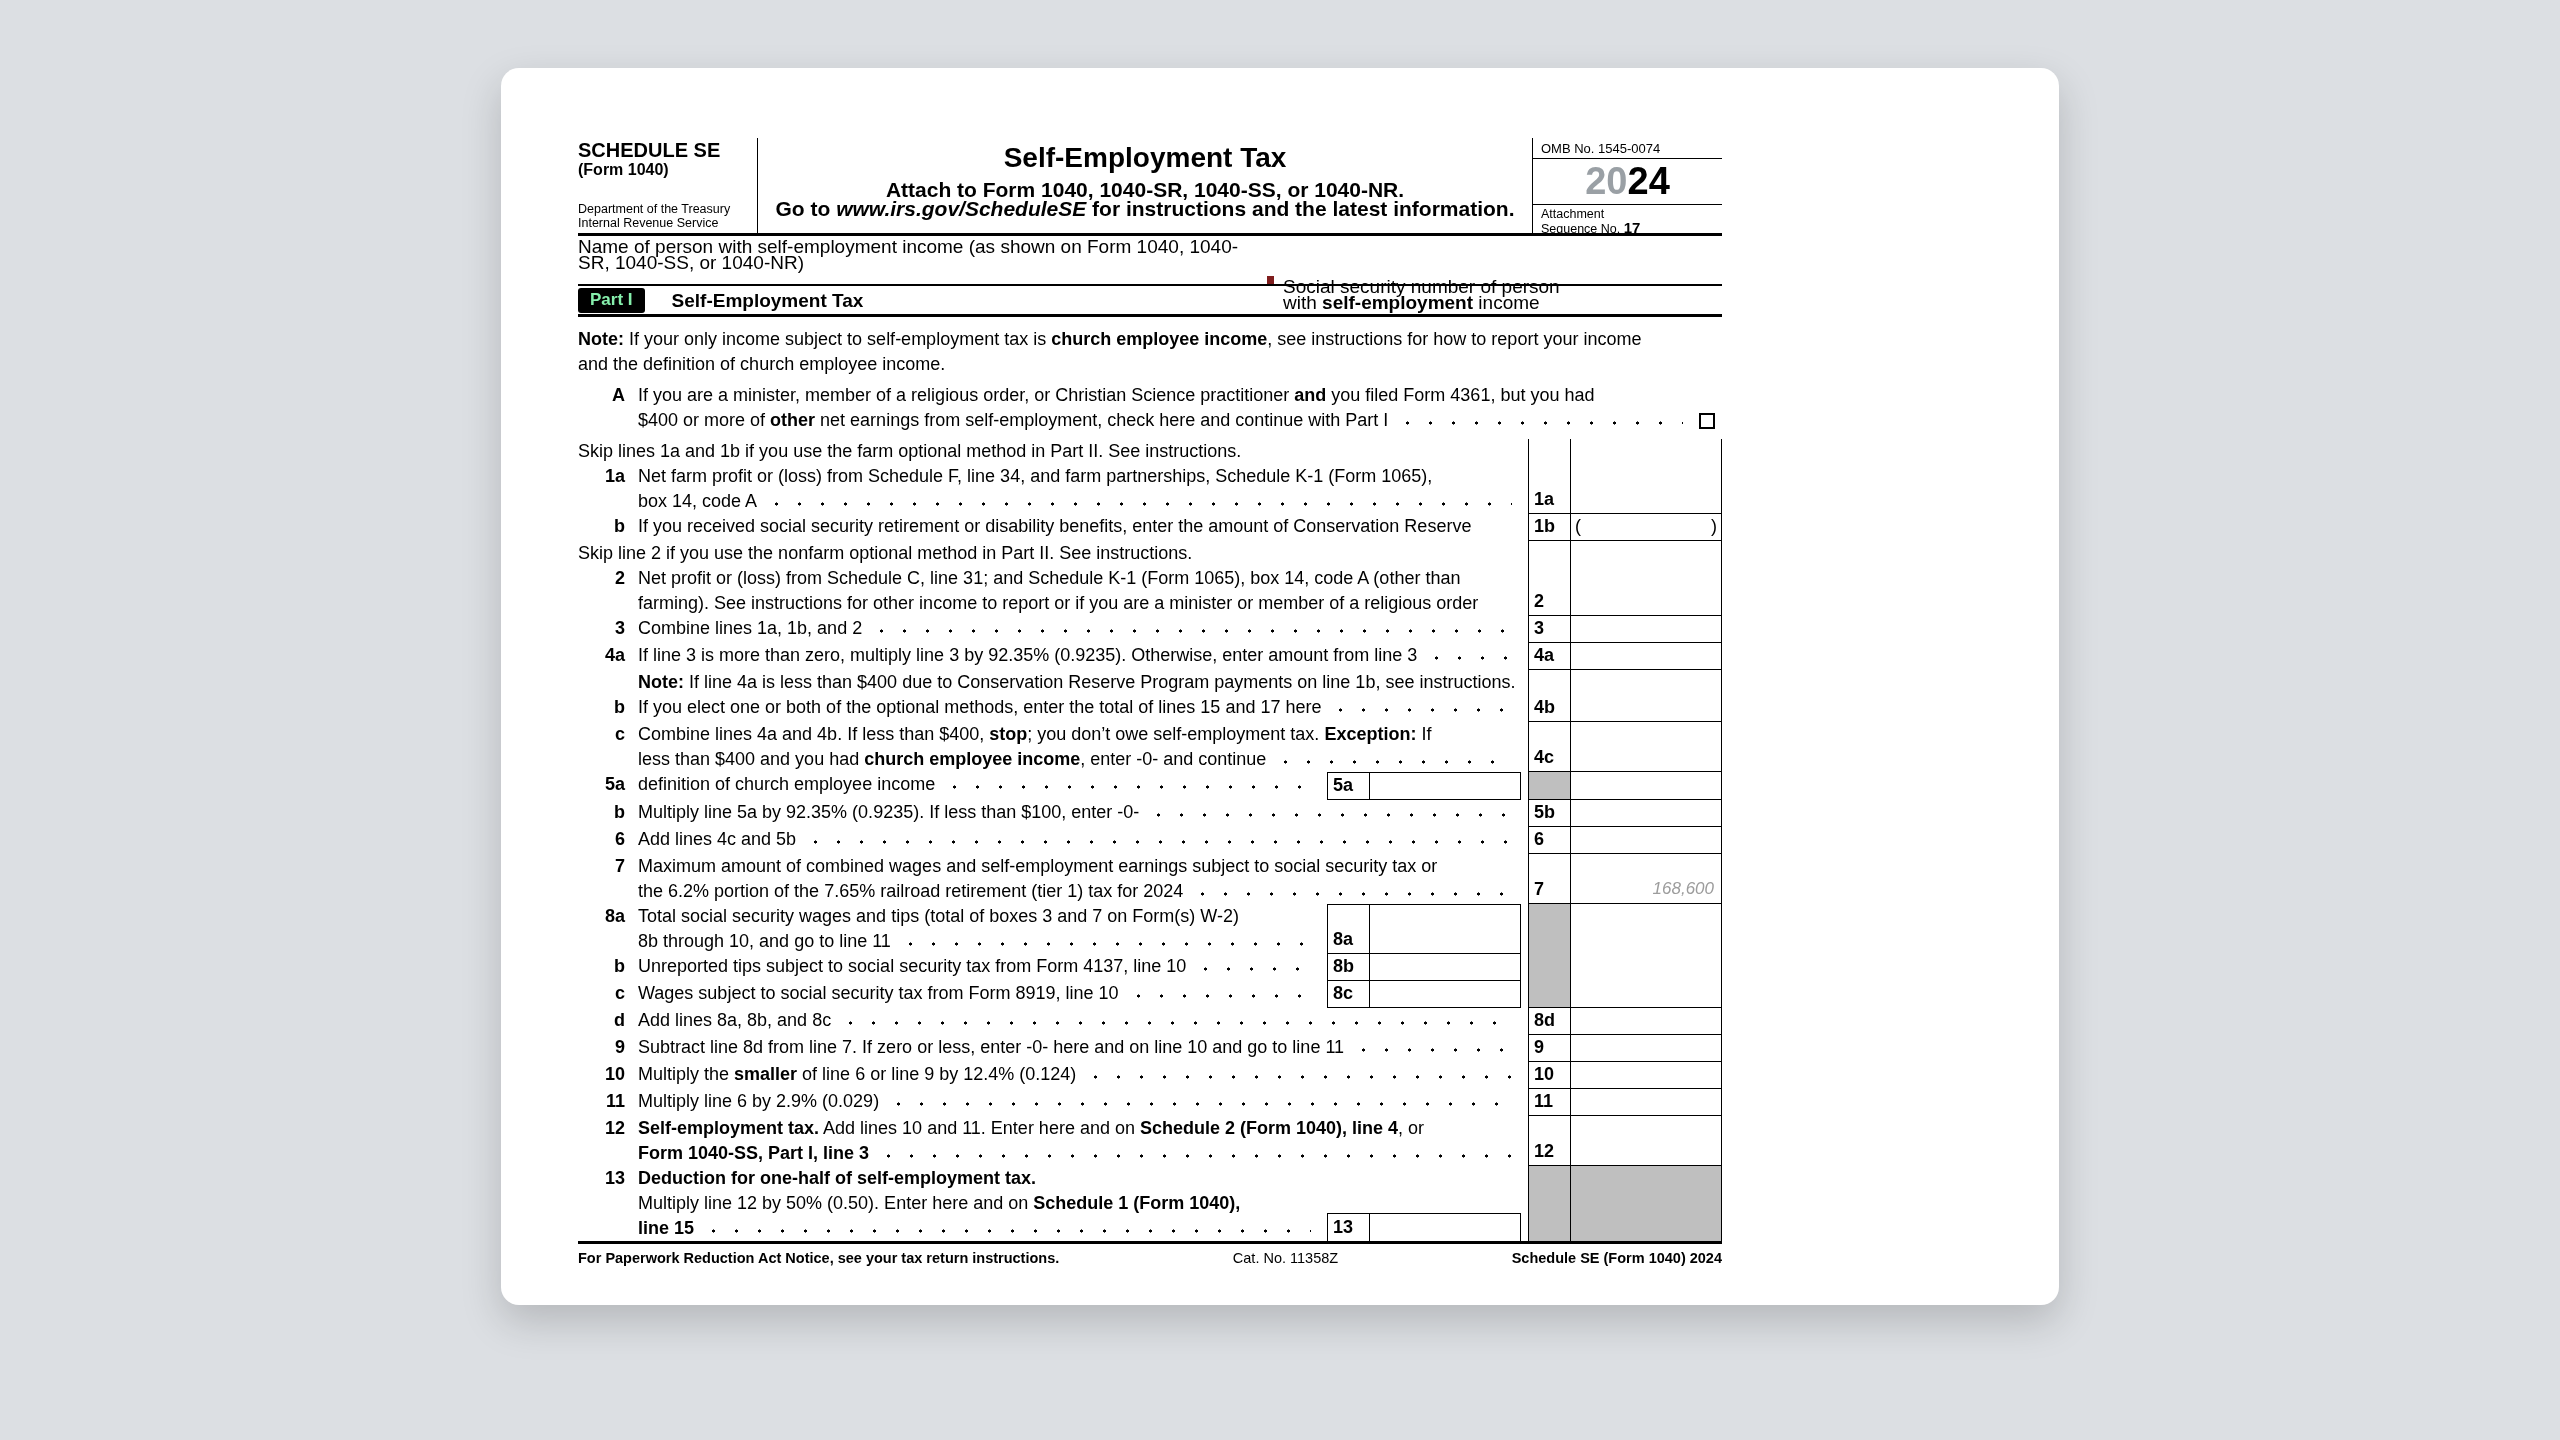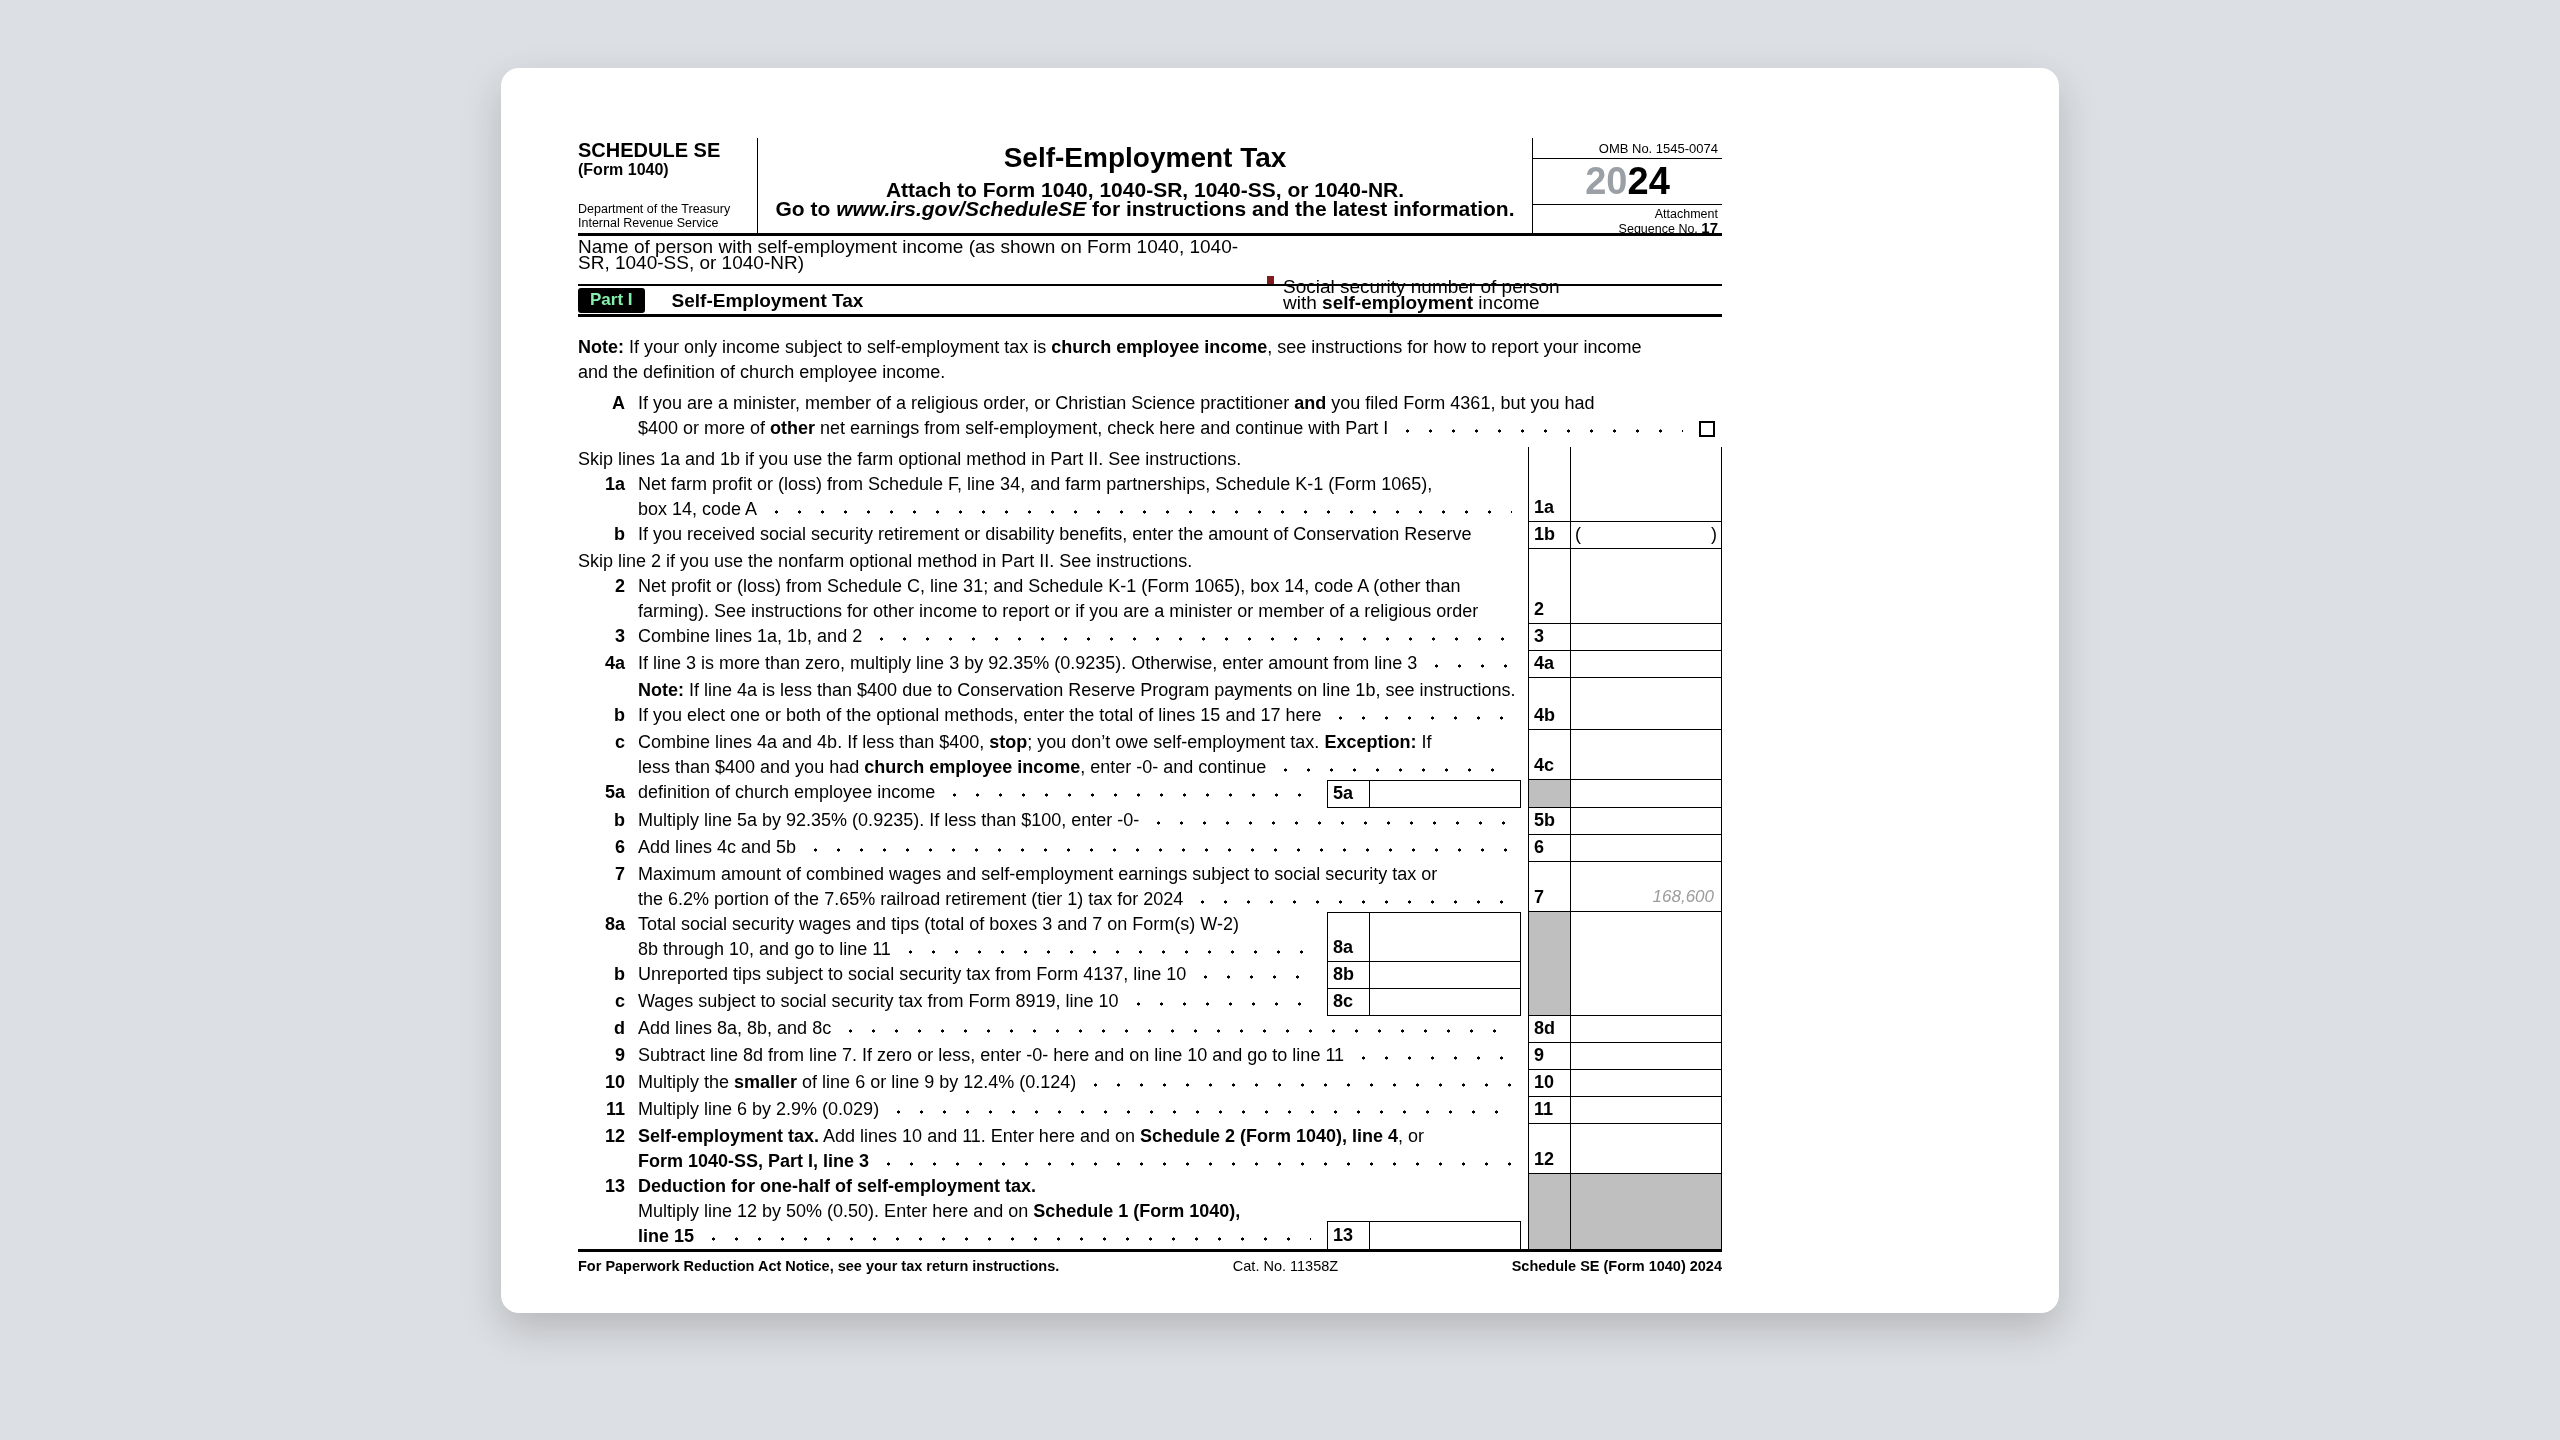--- a/index.html
+++ b/index.html
@@ -15,42 +15,42 @@
   
   .hdr { display:flex; border-bottom:3px solid #000; height:98px; }
   .hdr-left { width:180px; flex:none; display:flex; flex-direction:column; justify-content:space-between;
               padding:1px 6px 3px 0; border-right:1px solid #000; }
   .sched { font-size:20px; font-weight:bold; line-height:22px; }
   .f1040 { font-size:16px; font-weight:bold; line-height:18px; }
   .dept div { font-size:12.5px; line-height:14px; }
   .hdr-center { flex:1; text-align:center; padding-top:4px; }
   .hdr-title { font-size:28px; font-weight:bold; line-height:32px; margin-bottom:6px; }
   .hdr-sub { font-size:21px; font-weight:bold; line-height:19px; }
-  .hdr-right { width:190px; flex:none; border-left:1px solid #000; font-size:13px; display:flex; flex-direction:column;text-align:right; }
+  .hdr-right { width:190px; flex:none; border-left:1px solid #000; font-size:13px; display:flex; flex-direction:column; }
   .omb { padding:3px 4px 2px 8px; border-bottom:1px solid #000; line-height:15px; }
   .year { display:flex; justify-content:center; align-items:baseline; font-weight:bold; font-size:38px;
           line-height:42px; border-bottom:1px solid #000; padding:1px 0 2px; }
   .y20 { color:#9aa0a5; }
   .y24 { color:#000; }
   .attach-blk { padding:2px 4px 0 8px; font-size:12.5px; line-height:14px; }
   .seq-no { font-weight:bold; font-size:15px; }
 
   
   .namerow { display:flex; border-bottom:2px solid #000; height:50px; font-size:19px; line-height:16px; }
   .name-cell { width:689px; flex:none; padding:3px 8px 0 0; }
   .ssn-cell { flex:1; border-left:7px solid #7f1d1d; padding:3px 0 0 9px;margin-top:40px; }
 
   
   .partbar { display:flex; align-items:center; height:31px; border-bottom:3px solid #000; }
   .part-label { background:#000; color:#86efac; font-weight:bold; font-size:17px; line-height:24px;
                 padding:0 12px 1px; border-radius:3px; }
   .part-title { font-weight:bold; font-size:19px; margin-left:27px; }
 
   
-  .body { padding-top:12px; }
+  .body { padding-top:4px; }
   .ln { display:flex; align-items:stretch; min-height:25px; }
   .mt { margin-top:6px; }
   .mb { margin-bottom:6px; }
   .ln-no { flex:none; width:60px; padding-right:13px; font-weight:bold; text-align:right; }
   .ln-text { flex:1; min-width:0; padding-right:6px; }
   .tl { white-space:nowrap; overflow:hidden; }
   .tl-flex { display:flex; }
   .tl-flex > span:first-child { flex:none; white-space:nowrap; }
   .leader { flex:1 1 auto; min-width:0; margin:0 10px 0 8px;
             background-image:radial-gradient(circle, #000 1.4px, transparent 1.7px);

